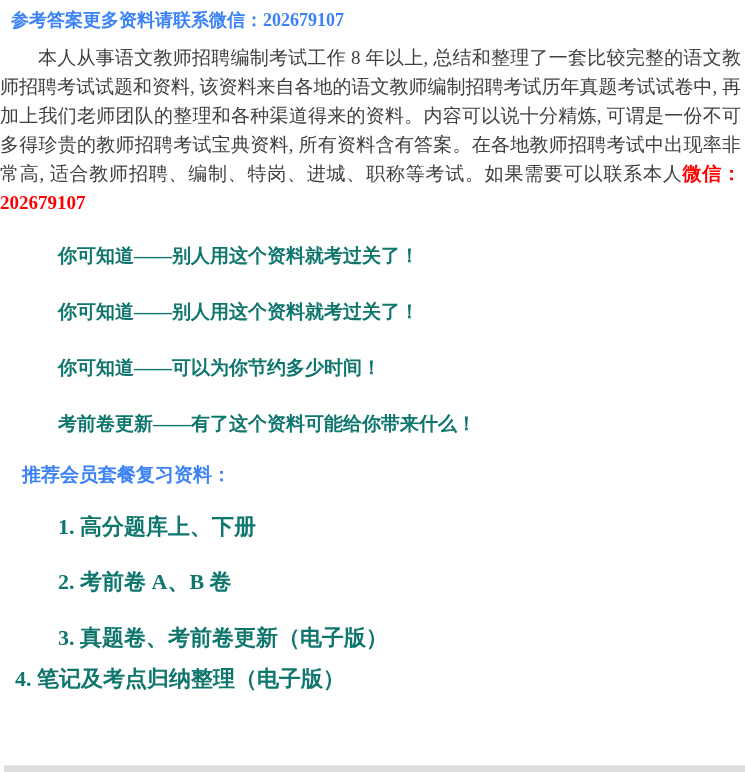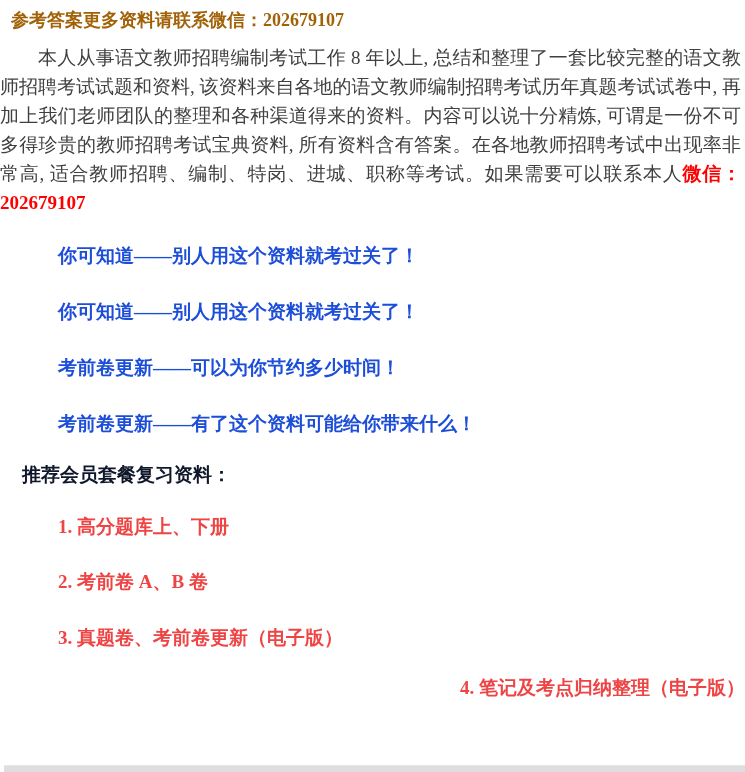--- a/index.html
+++ b/index.html
@@ -17,69 +17,69 @@
   }
   .doc-page {
     width: 745px;
     height: 772px;
     position: relative;
   }
   .contact-header {
     margin: 9px 0 0 11px;
     font-size: 18px;
     font-weight: bold;
-    color: #a16207;
+    color: #3b82f6;
     line-height: 22px;
     white-space: nowrap;
   }
   .intro-paragraph {
     margin: 12px 4px 0 0;
     font-size: 19px;
     line-height: 29px;
     text-align: justify;
     text-indent: 2em;
     color: #404040;
   }
   .wechat-highlight {
     color: #fe0000;
     font-weight: bold;
   }
   .slogan {
     margin: 31px 0 0 58px;
     font-size: 19px;
     font-weight: bold;
-    color: #1d4ed8;
+    color: #0f766e;
     line-height: 25px;
     height: 25px;
     white-space: nowrap;
   }
   .slogan.first {
     margin-top: 26px;
   }
   .recommend-heading {
     margin: 26px 14px 0 22px;
     font-size: 19px;
     font-weight: bold;
-    color: #0f172a;
+    color: #3b82f6;
     line-height: 25px;
     height: 25px;
     white-space: nowrap;
   }
   .recommend-item {
     margin: 30px 0 0 58px;
-    font-size: 19px;
+    font-size: 22px;
     font-weight: bold;
-    color: #ef4444;
+    color: #0f766e;
     line-height: 25px;
     height: 25px;
     white-space: nowrap;
   }
   .recommend-item.item-1 { margin-top: 27px; }
   .recommend-item.item-3 { margin-top: 31px; }
-  .recommend-item.item-4 { margin-top: 25px; margin-left: 15px; text-align: right; }
+  .recommend-item.item-4 { margin-top: 16px; margin-left: 15px; }
   .h-scrollbar {
     position: absolute;
     left: 4px;
     right: 0;
     bottom: 0;
     height: 15px;
     background: #dedede;
     border-top: 1px solid #e6e6e6;
   }
 </style>
@@ -89,21 +89,21 @@
 <div class="doc-page">
 
   <div class="contact-header">参考答案更多资料请联系微信：202679107</div>
 
   <p class="intro-paragraph"><span>本人从事语文教师招聘编制考试工作 8 年以上, 总结和整理了一套比较完整的语文教师招聘考试试题和资料, 该资料来自各地的语文教师编制招聘考试历年真题考试试卷中, 再加上我们老师团队的整理和各种渠道得来的资料。内容可以说十分精炼, 可谓是一份不可多得珍贵的教师招聘考试宝典资料, 所有资料含有答案。在各地教师招聘考试中出现率非常高, 适合教师招聘、编制、特岗、进城、职称等考试。如果需要可以联系本人</span><span class="wechat-highlight">微信：202679107</span></p>
 
   <div class="slogan first">你可知道——别人用这个资料就考过关了！</div>
 
   <div class="slogan">你可知道——别人用这个资料就考过关了！</div>
 
-  <div class="slogan">考前卷更新——可以为你节约多少时间！</div>
+  <div class="slogan">你可知道——可以为你节约多少时间！</div>
 
   <div class="slogan">考前卷更新——有了这个资料可能给你带来什么！</div>
 
 
   <div class="recommend-heading">推荐会员套餐复习资料：</div>
 
   <div class="recommend-item item-1">1. 高分题库上、下册</div>
 
   <div class="recommend-item item-2">2. 考前卷 A、B 卷</div>
 

